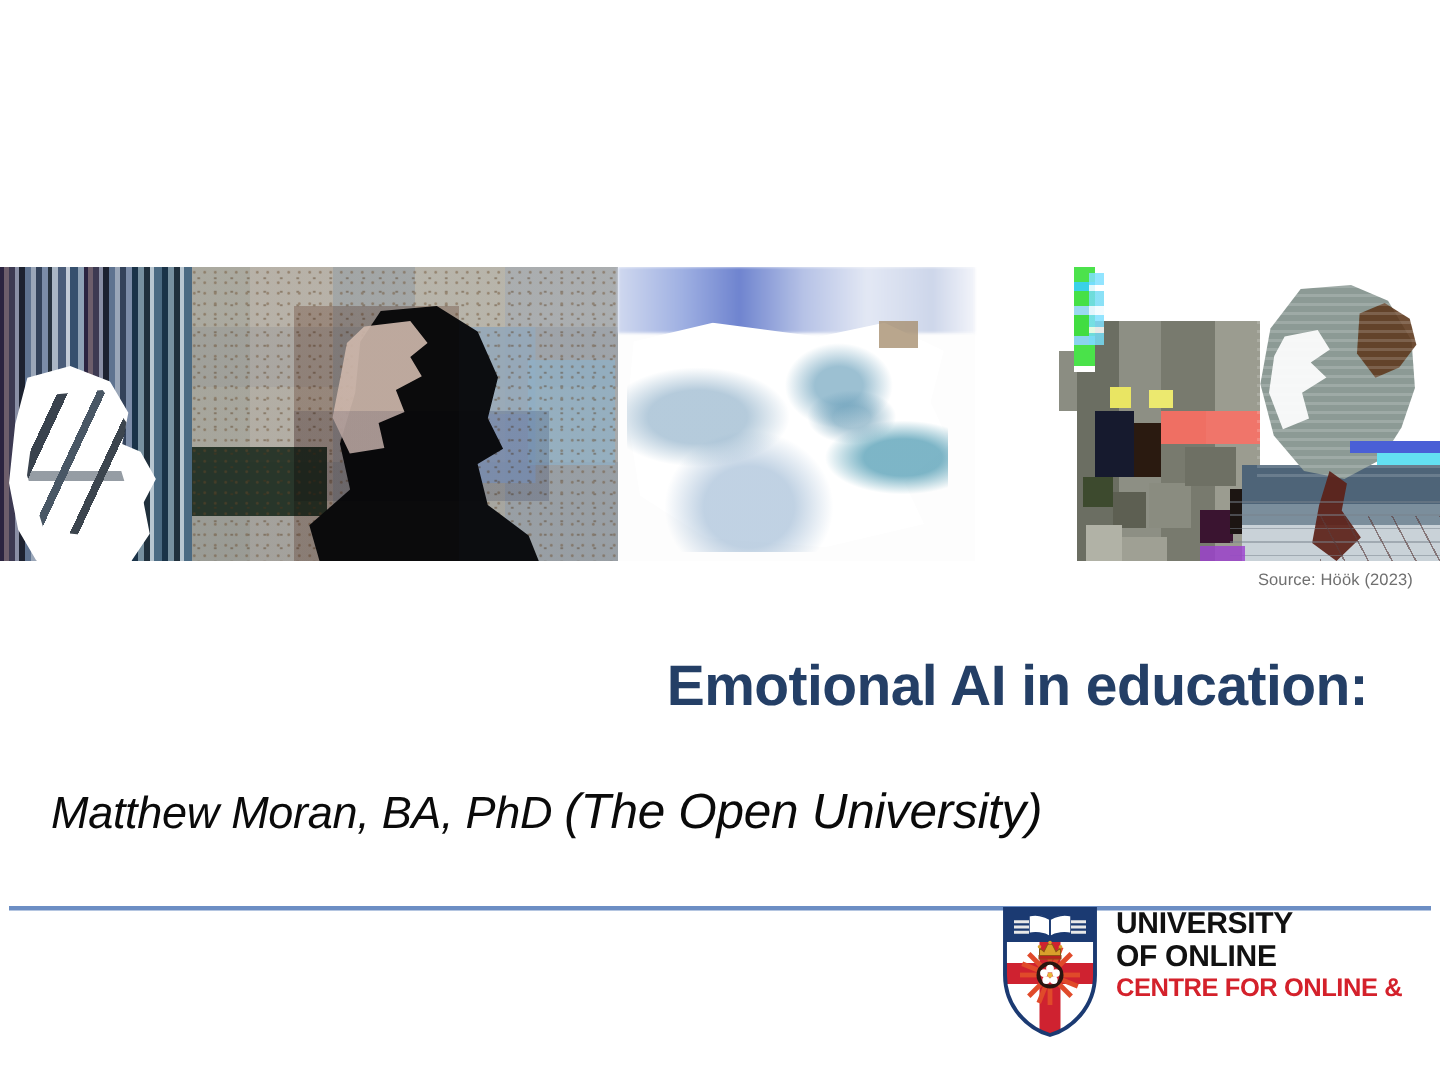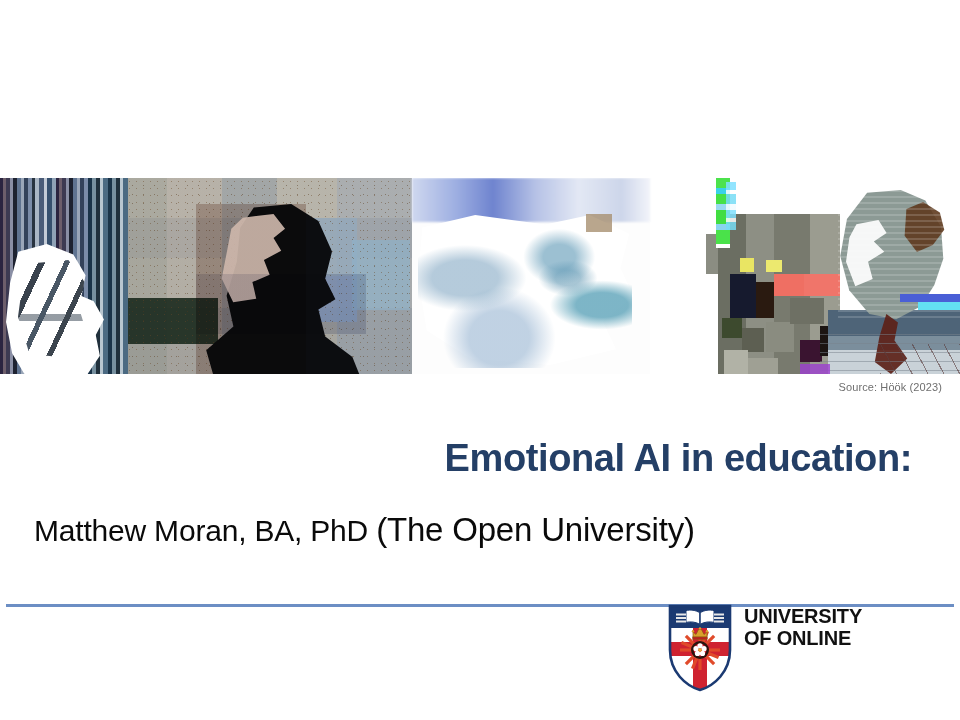--- a/index.html
+++ b/index.html
@@ -387,27 +387,28 @@
     line-height: 1.16;
     color: #243f66;
     letter-spacing: -0.4px;
     text-align: right;
   }
   .title-line { display: block; }
 
   .subtitle {
     position: absolute;
     left: 34px;
-    top: 511px;
+    top: 522px;
     width: 880px;
     font-size: 30px;
     font-weight: 400;
     color: #0a0a0a;
     letter-spacing: -0.2px;
     white-space: nowrap;
+    font-style: italic;
   }
   .affil {
     font-size: 33px;
     letter-spacing: -0.2px;
   }
 
   
   .divider {
     position: absolute;
     left: 6px;
@@ -590,14 +591,15 @@
           <circle cx="0" cy="-4.6" r="1.2" fill="#d9a02b"></circle>
           <circle cx="7" cy="-1.8" r="1.2" fill="#d9a02b"></circle>
         </g>
       </g>
       <path d="M2 2 H62 V46 C62 68 46 82 32 86 C18 82 2 68 2 46 Z" fill="none" stroke="#1b3a72" stroke-width="2.6"></path>
     </svg>
   </div>
   <div class="logo-text">
     <span class="logo-line">UNIVERSITY</span>
     <span class="logo-line">OF ONLINE</span>
+    <span class="logo-line red">CENTRE FOR ONLINE &amp;</span>
   </div>
 </div>
 
 </body></html>

